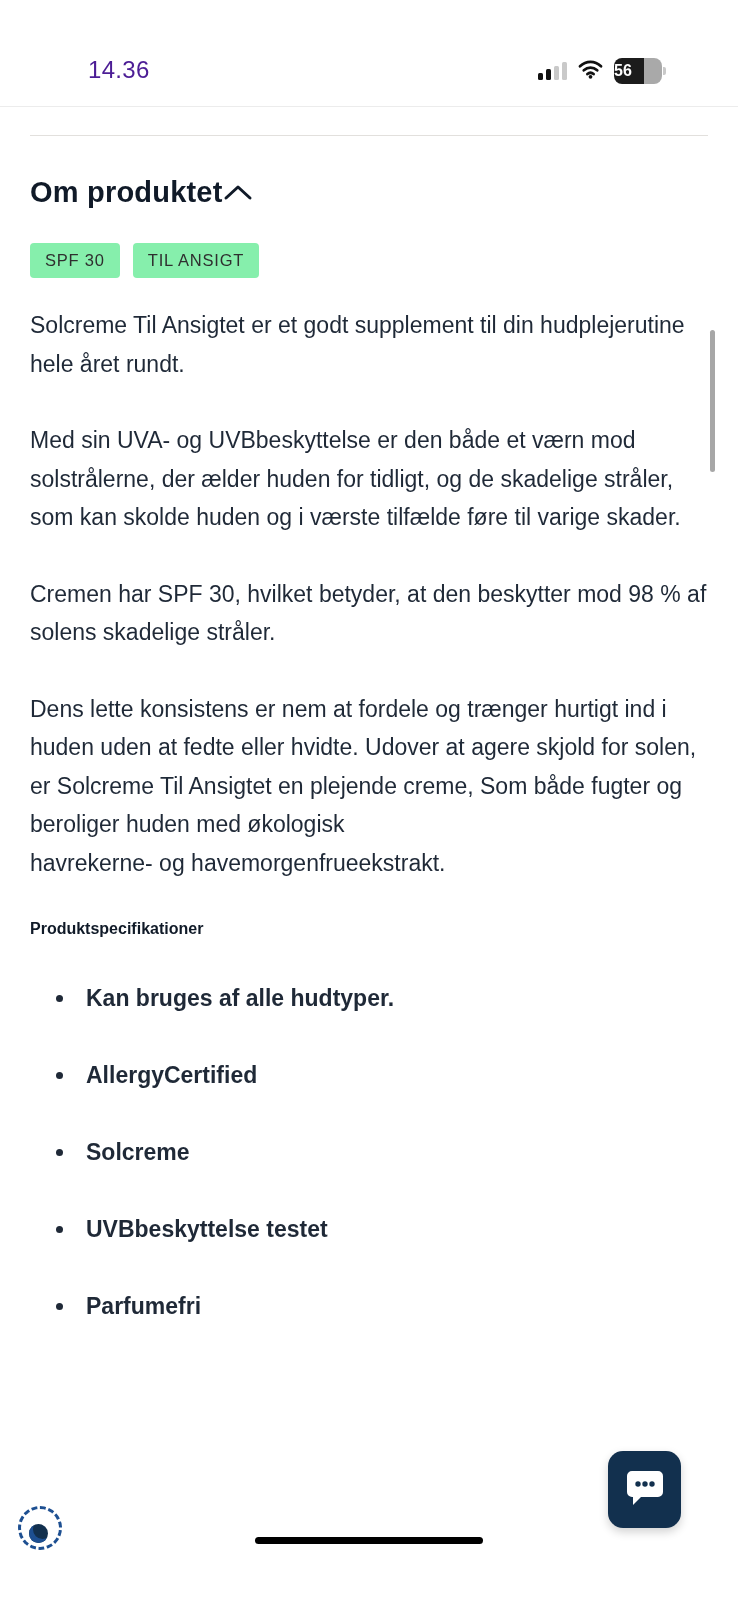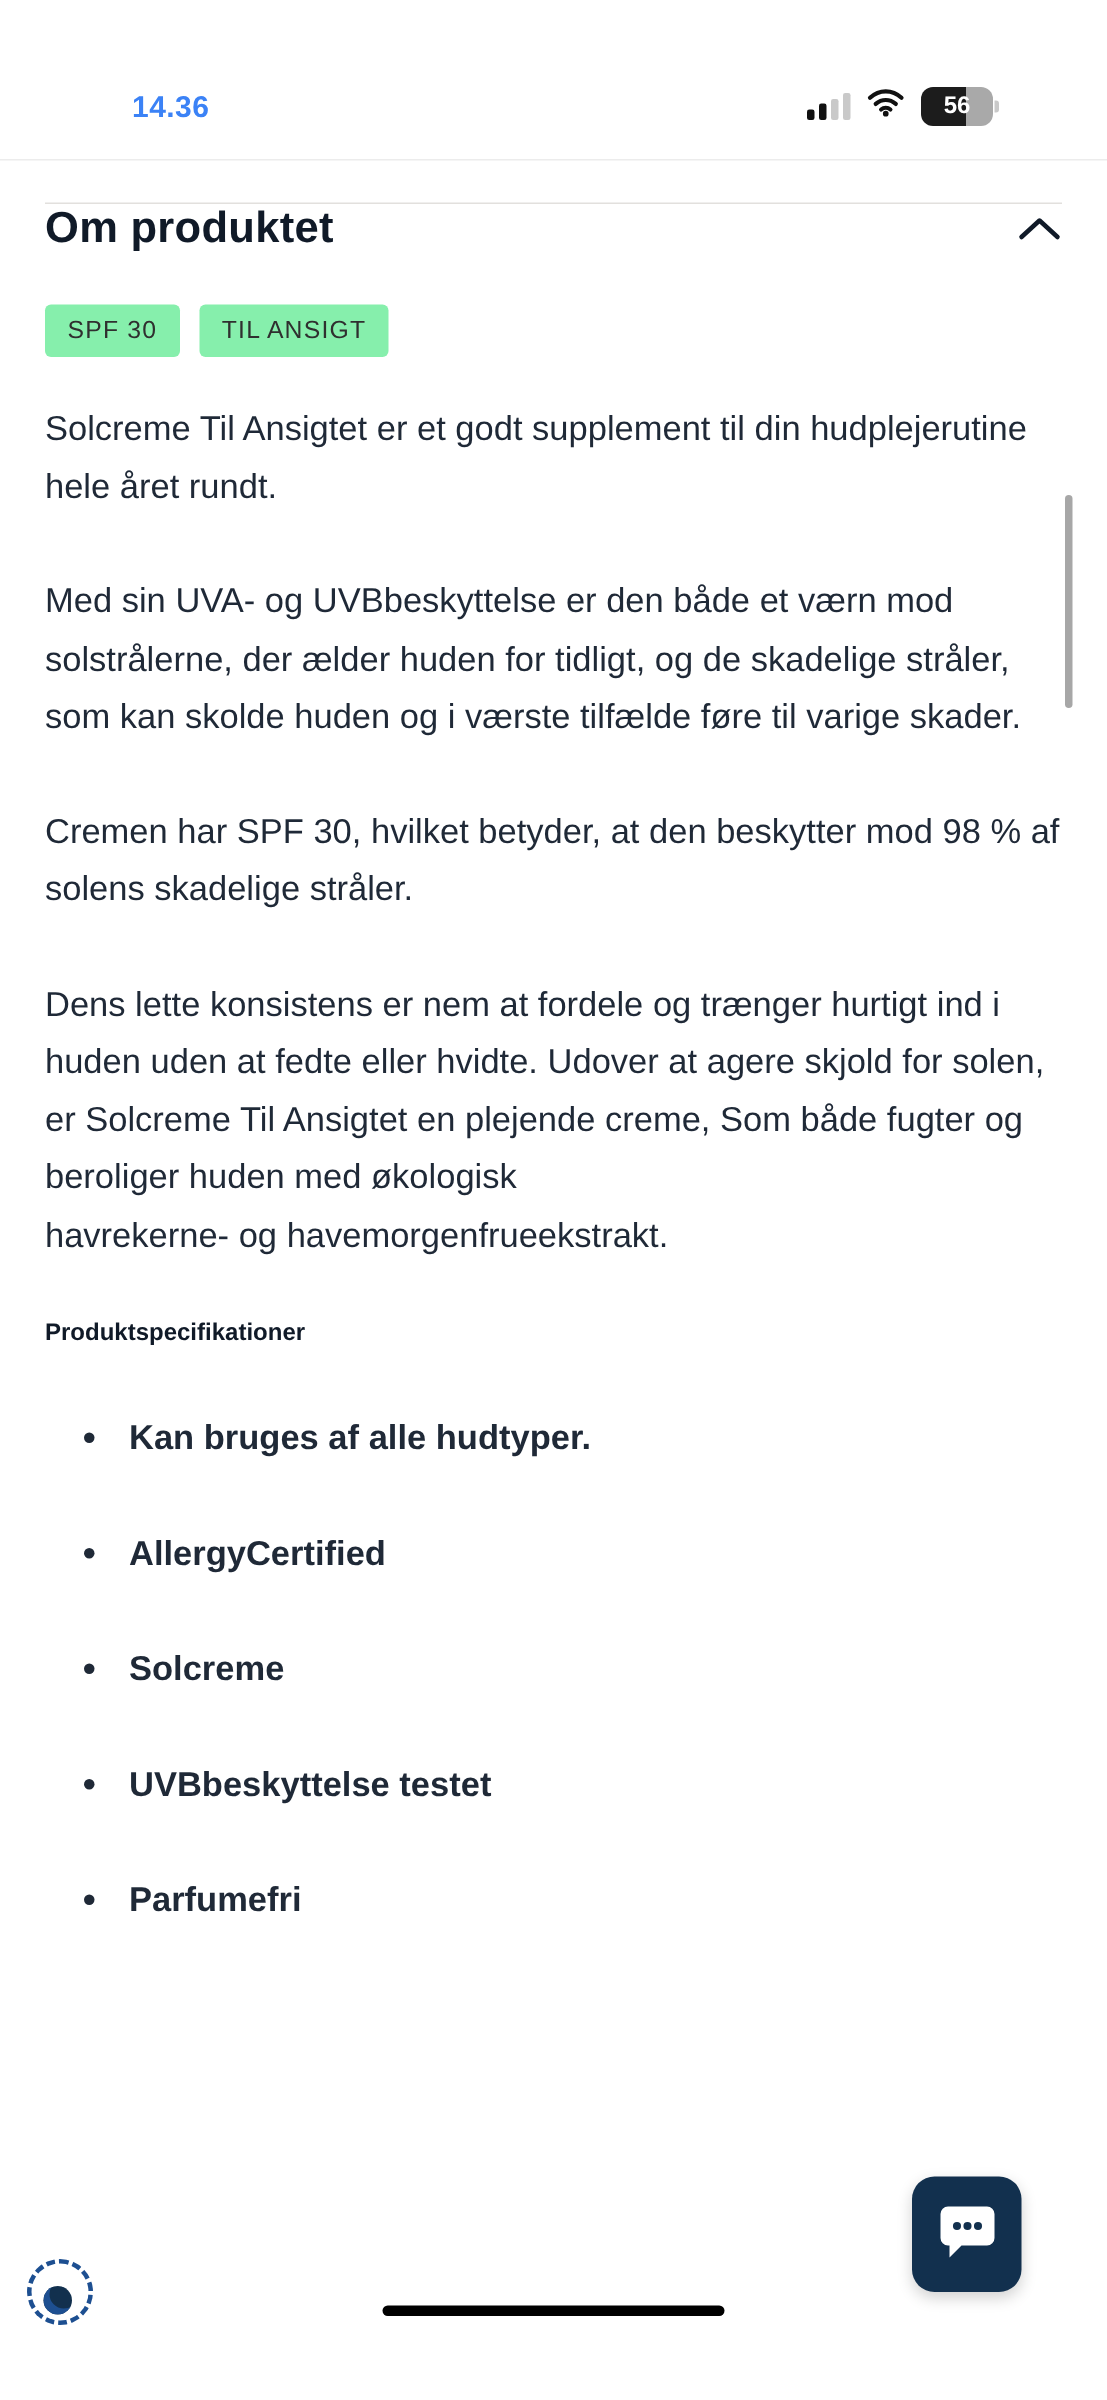--- a/index.html
+++ b/index.html
@@ -17,23 +17,23 @@
   
   .status-bar {
     height: 107px;
     display: flex;
     align-items: flex-end;
     justify-content: space-between;
     padding: 0 76px 22px 88px;
     border-bottom: 1px solid #ececec;
   }
   .status-time {
-    font-size: 20px;
-    font-weight: 700;
-    color: #3b82f6;
+    font-size: 24px;
+    font-weight: 400;
+    color: #4c1d95;
     letter-spacing: 0.3px;
   }
   .status-icons {
     display: flex;
     align-items: center;
     gap: 11px;
   }
   .signal-bars { display: flex; align-items: flex-end; gap: 3px; height: 18px; }
   .signal-bars i { display: block; width: 5px; border-radius: 1.5px; }
   .signal-bars i:nth-child(1) { height: 7px;  background: #111; }
@@ -44,44 +44,44 @@
     position: relative;
     width: 48px;
     height: 26px;
     border-radius: 8px;
     background: linear-gradient(to right, #1c1c1c 0 62%, #a9a9a9 62% 100%);
     color: #ffffff;
     font-size: 16px;
     font-weight: 700;
     display: flex;
     align-items: center;
-    justify-content: center;
   }
   .battery::after {
     content: "";
     position: absolute;
     right: -4px;
     top: 9px;
     width: 3px;
     height: 8px;
     border-radius: 0 2px 2px 0;
     background: #c9c9c9;
   }
 
   
   .content { padding: 0 30px; }
   .content-divider {
     border: none;
     border-top: 1px solid #e2e0dd;
     margin: 28px 0 0 0;
   }
   .accordion-header {
-    display: flex;
-    align-items: center;
-    justify-content: space-between;
+    margin-top: 40px;
+    display: flex;
+    align-items: center;
+    justify-content: flex-start;
     cursor: pointer;
   }
   .accordion-title {
     font-size: 29px;
     font-weight: 700;
     color: #101a28;
     letter-spacing: 0.2px;
   }
   .chevron { display: flex; align-items: center; }
 

